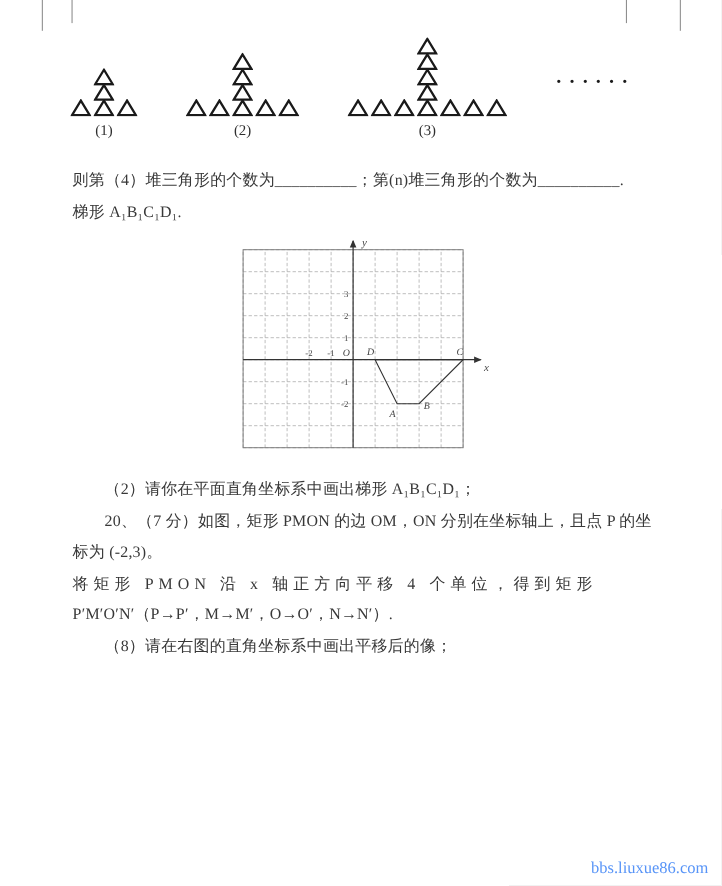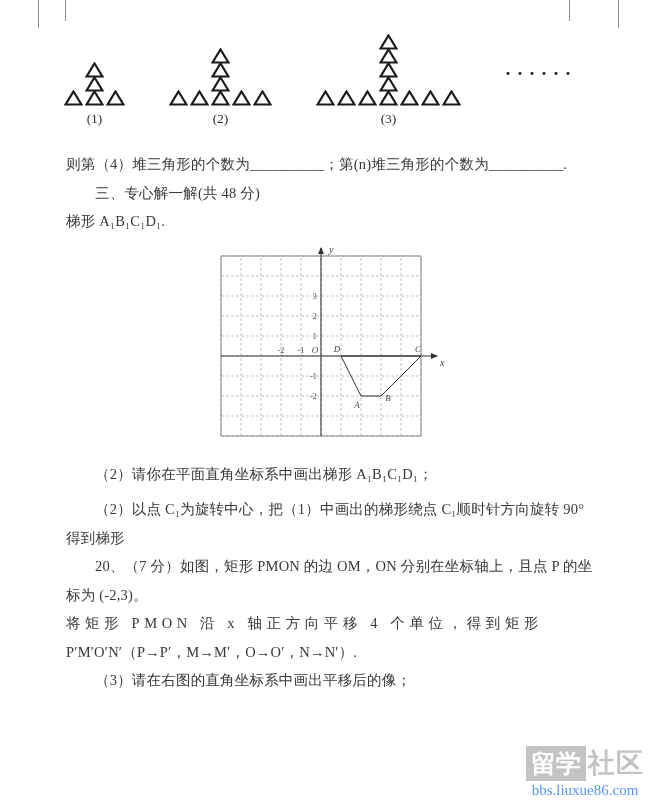--- a/index.html
+++ b/index.html
@@ -148,21 +148,20 @@
               <polygon points="10,1.5 1.5,15.5 18.5,15.5" fill="#ffffff" stroke="#1a1a1a" stroke-width="2.2"></polygon>
             </svg></span>
         </div>
         <div class="tri-label">(3)</div>
       </div>
       <span class="dots">······</span>
   </div>
 
   <div class="textblock">
     <p>则第（4）堆三角形的个数为__________；第(n)堆三角形的个数为__________.</p>
-    <p class="indent">三、专心解一解(共 48 分)</p>
     <p>梯形 A₁B₁C₁D₁.</p>
 
     <div class="figure">
       <svg id="grid-svg" width="250" height="212">
           <line x1="16" y1="196" x2="16" y2="16" stroke="#9a9a9a" stroke-width="0.6" stroke-dasharray="3,2"></line>
           <line x1="36" y1="196" x2="36" y2="16" stroke="#9a9a9a" stroke-width="0.6" stroke-dasharray="3,2"></line>
           <line x1="56" y1="196" x2="56" y2="16" stroke="#9a9a9a" stroke-width="0.6" stroke-dasharray="3,2"></line>
           <line x1="76" y1="196" x2="76" y2="16" stroke="#9a9a9a" stroke-width="0.6" stroke-dasharray="3,2"></line>
           <line x1="96" y1="196" x2="96" y2="16" stroke="#9a9a9a" stroke-width="0.6" stroke-dasharray="3,2"></line>
           <line x1="116" y1="196" x2="116" y2="16" stroke="#9a9a9a" stroke-width="0.6" stroke-dasharray="3,2"></line>
@@ -198,28 +197,23 @@
           <text x="96" y="113" font-size="8" text-anchor="middle" fill="#444" font-family="&quot;Liberation Serif&quot;,serif">-1</text>
           <polygon points="136,116 216,116 176,156 156,156" fill="none" stroke="#333" stroke-width="1"></polygon>
           <text x="132" y="112" font-size="9" text-anchor="middle" fill="#444" font-family="&quot;Liberation Serif&quot;,serif" font-style="italic">D</text>
           <text x="213" y="112" font-size="9" text-anchor="middle" fill="#444" font-family="&quot;Liberation Serif&quot;,serif" font-style="italic">C</text>
           <text x="183" y="161" font-size="9" text-anchor="middle" fill="#444" font-family="&quot;Liberation Serif&quot;,serif" font-style="italic">B</text>
           <text x="152" y="168" font-size="9" text-anchor="middle" fill="#444" font-family="&quot;Liberation Serif&quot;,serif" font-style="italic">A</text>
         </svg>
     </div>
 
     <p class="indent">（2）请你在平面直角坐标系中画出梯形 A₁B₁C₁D₁；</p>
-    <p class="indent gap-top">（2）以点 C₁为旋转中心，把（1）中画出的梯形绕点 C₁顺时针方向旋转 90° 得到梯形</p>
     <p class="indent">20、（7 分）如图，矩形 PMON 的边 OM，ON 分别在坐标轴上，且点 P 的坐标为 (-2,3)。</p>
     <p class="spread">将矩形 PMON 沿 x 轴正方向平移 4 个单位，得到矩形</p>
     <p>P′M′O′N′（P→P′，M→M′，O→O′，N→N′）.</p>
-    <p class="indent">（3）请在右图的直角坐标系中画出平移后的像；</p>
+    <p class="indent">（8）请在右图的直角坐标系中画出平移后的像；</p>
   </div>
 
   <div class="wm">
-    <div class="wm-row">
-      <span class="wm-box">留学</span>
-      <span class="wm-txt">社区</span>
-    </div>
     <div class="wm-url">bbs.liuxue86.com</div>
   </div>
 
 </div>
 
 </body></html>

